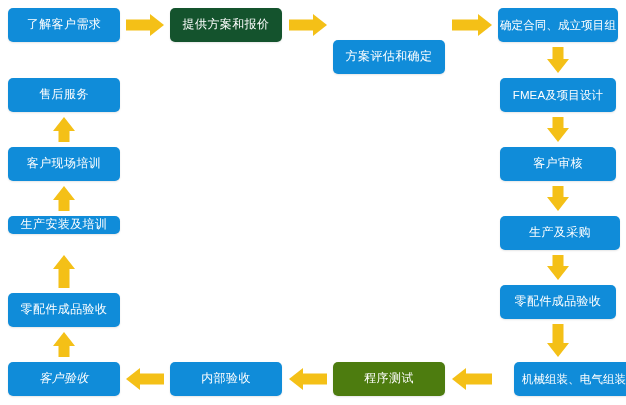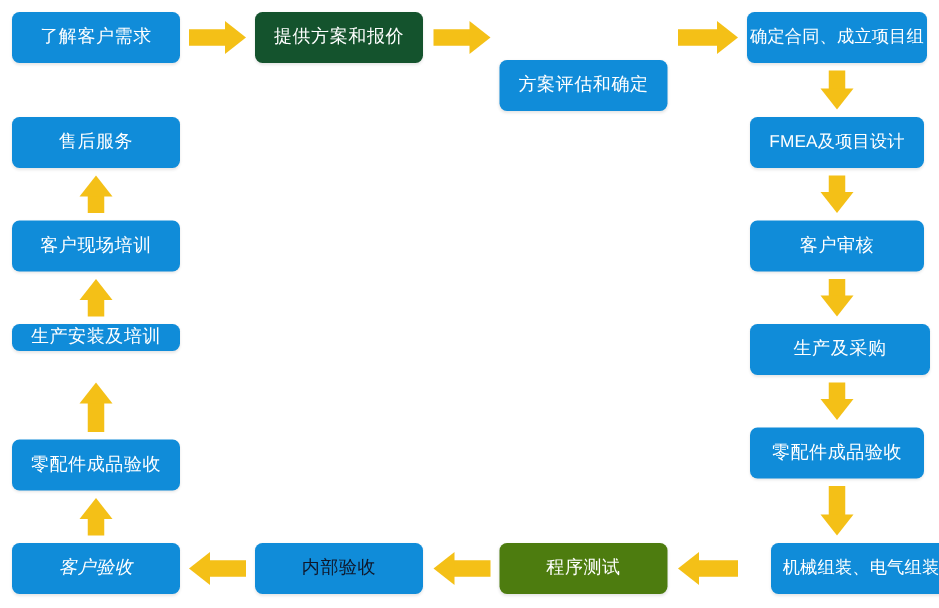--- a/index.html
+++ b/index.html
@@ -158,21 +158,21 @@
     </div>
     <div class="node" style="left: 500px; top: 285px; width: 116px; height: 34px; background: rgb(16, 140, 217); color: rgb(255, 255, 255);">
       <span>零配件成品验收</span>
     </div>
     <div class="node wide" style="left: 498px; top: 362px; width: 120px; height: 34px; background: rgb(16, 140, 217); color: rgb(255, 255, 255); margin-left: 16px;">
       <span>机械组装、电气组装</span>
     </div>
     <div class="node" style="left: 333px; top: 362px; width: 112px; height: 34px; background: #4d7c0f; color: rgb(255, 255, 255);">
       <span>程序测试</span>
     </div>
-    <div class="node" style="left: 170px; top: 362px; width: 112px; height: 34px; background: rgb(16, 140, 217); color: #0f172a;">
+    <div class="node" style="left: 170px; top: 362px; width: 112px; height: 34px; background: rgb(16, 140, 217); color: #ffffff;">
       <span>内部验收</span>
     </div>
     <div class="node" style="left: 8px; top: 362px; width: 112px; height: 34px; background: rgb(16, 140, 217); color: rgb(255, 255, 255); font-style: italic;">
       <span>客户验收</span>
     </div>
     <div class="node" style="left: 8px; top: 293px; width: 112px; height: 34px; background: rgb(16, 140, 217); color: rgb(255, 255, 255);">
       <span>零配件成品验收</span>
     </div>
     <div class="node" style="left: 8px; top: 216px; width: 112px; height: 18px; background: rgb(16, 140, 217); color: rgb(255, 255, 255);">
       <span>生产安装及培训</span>

